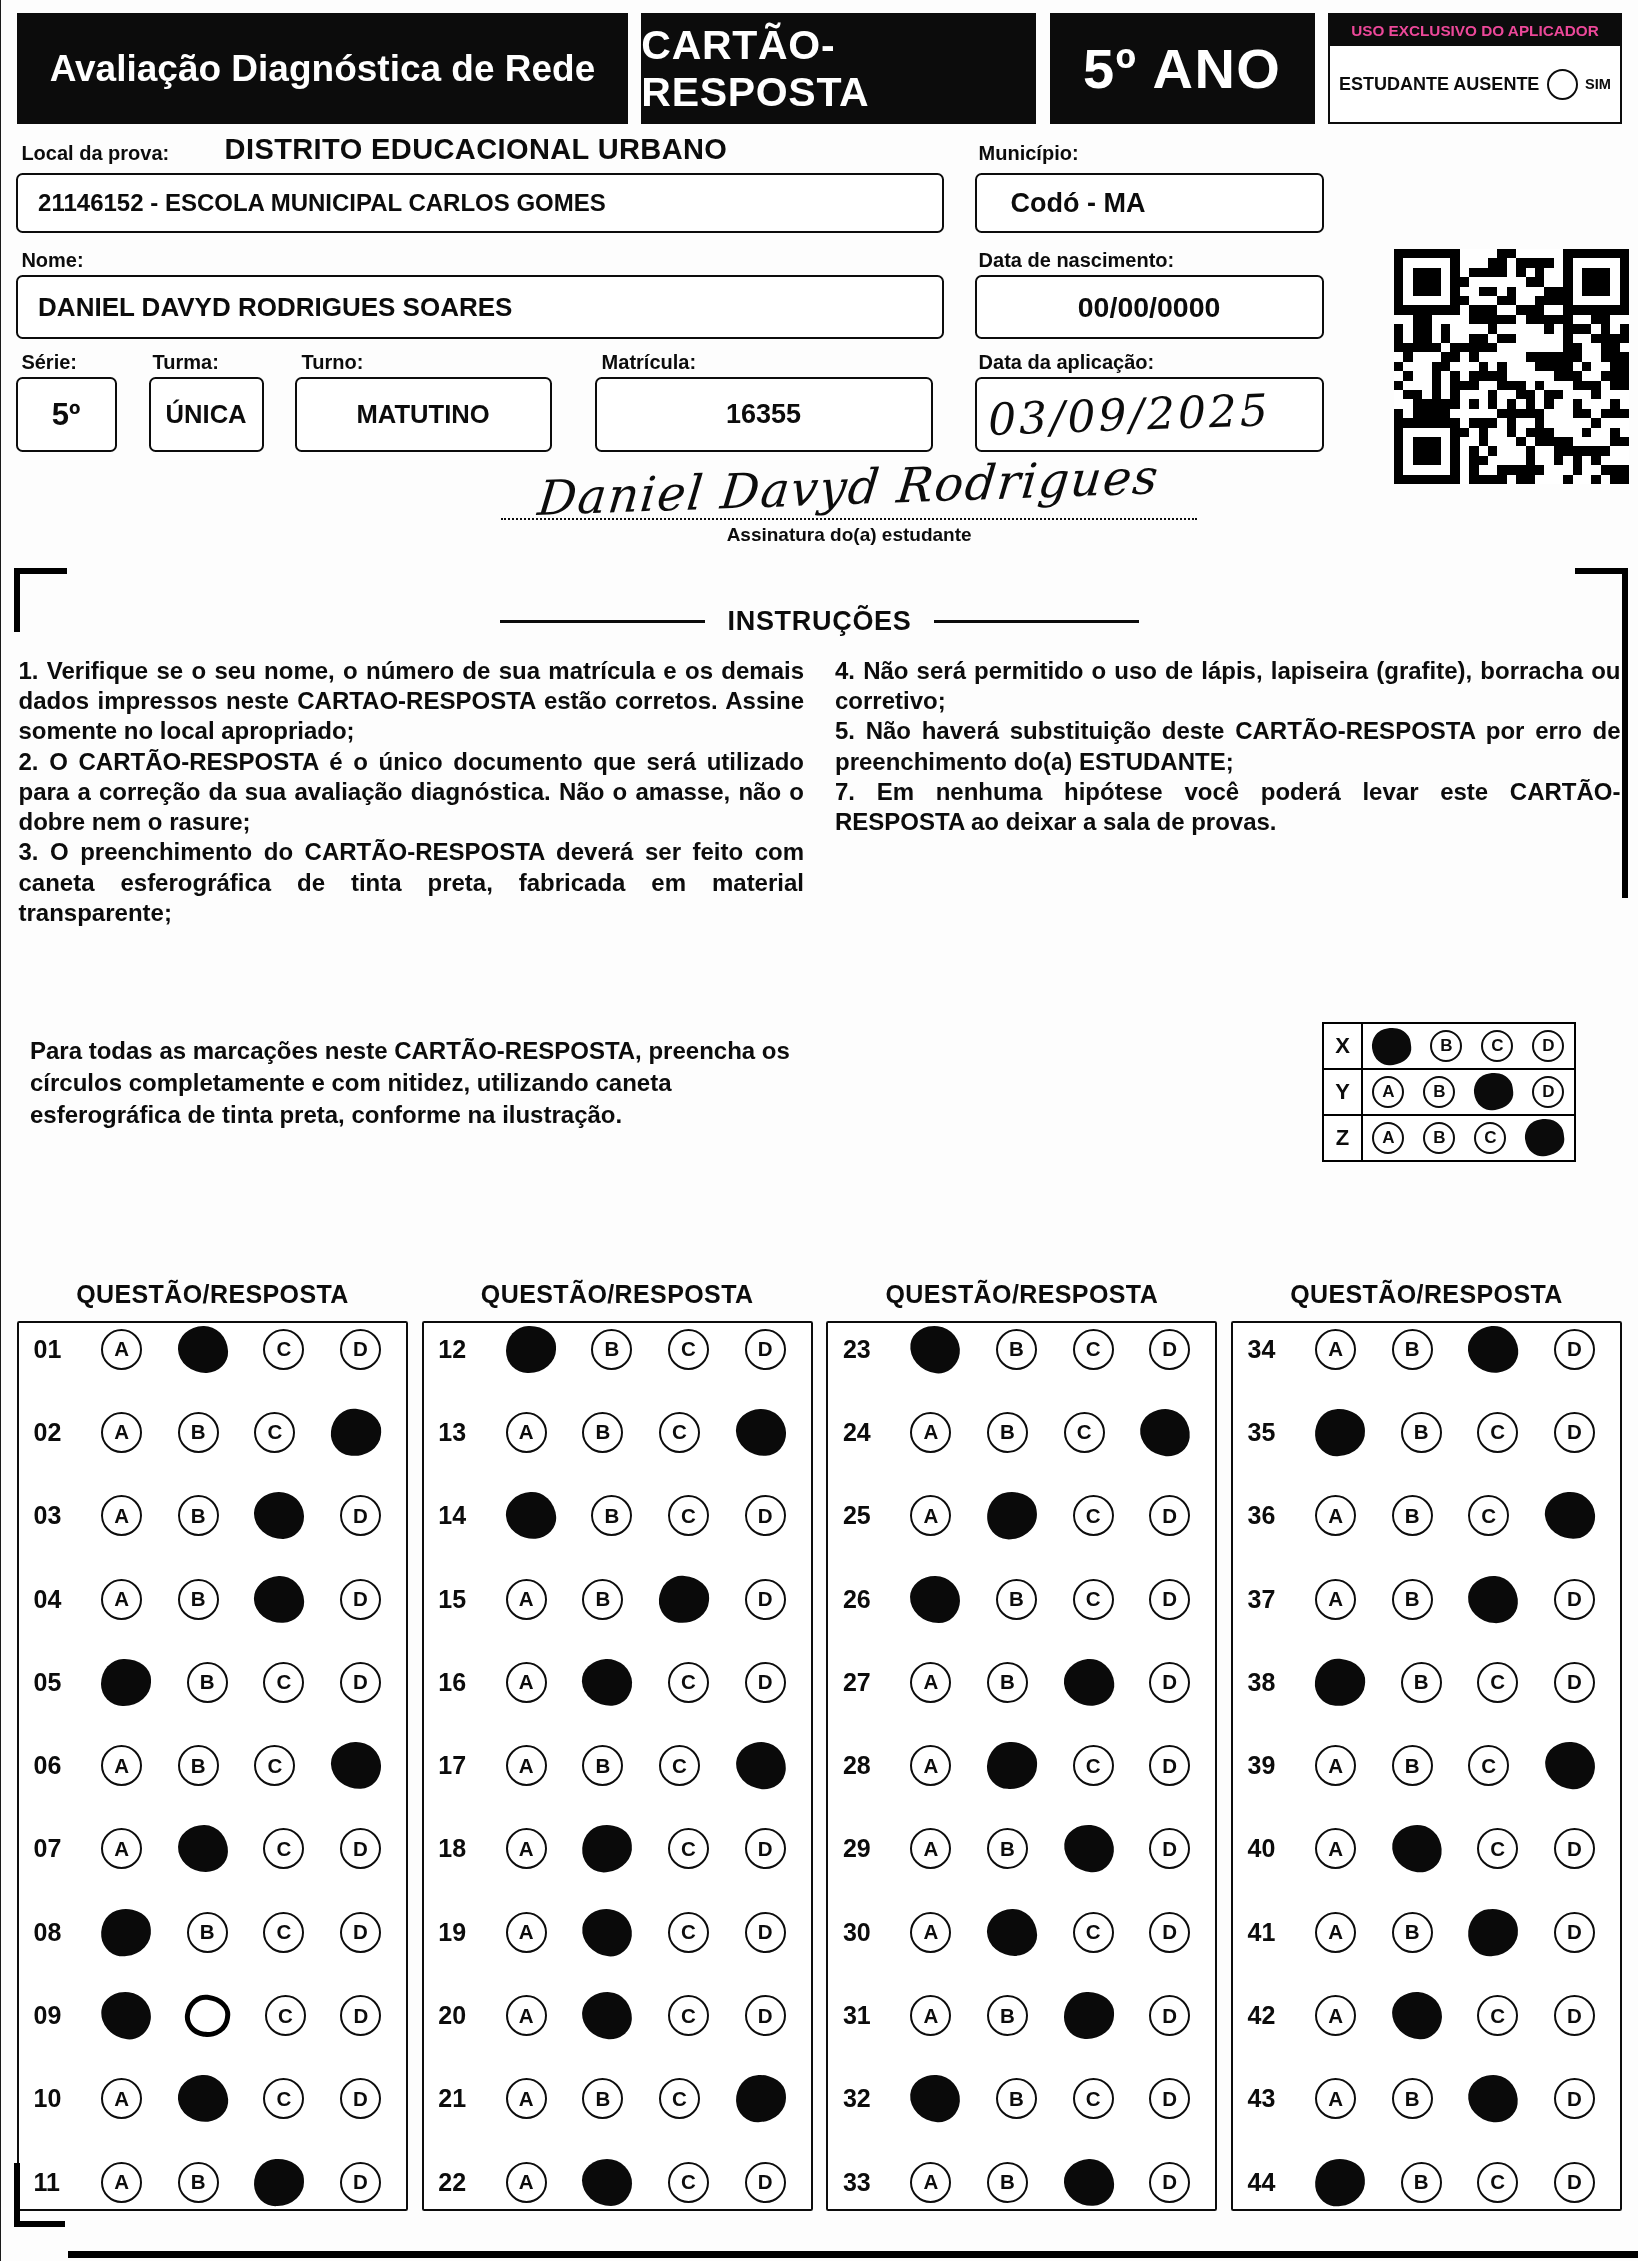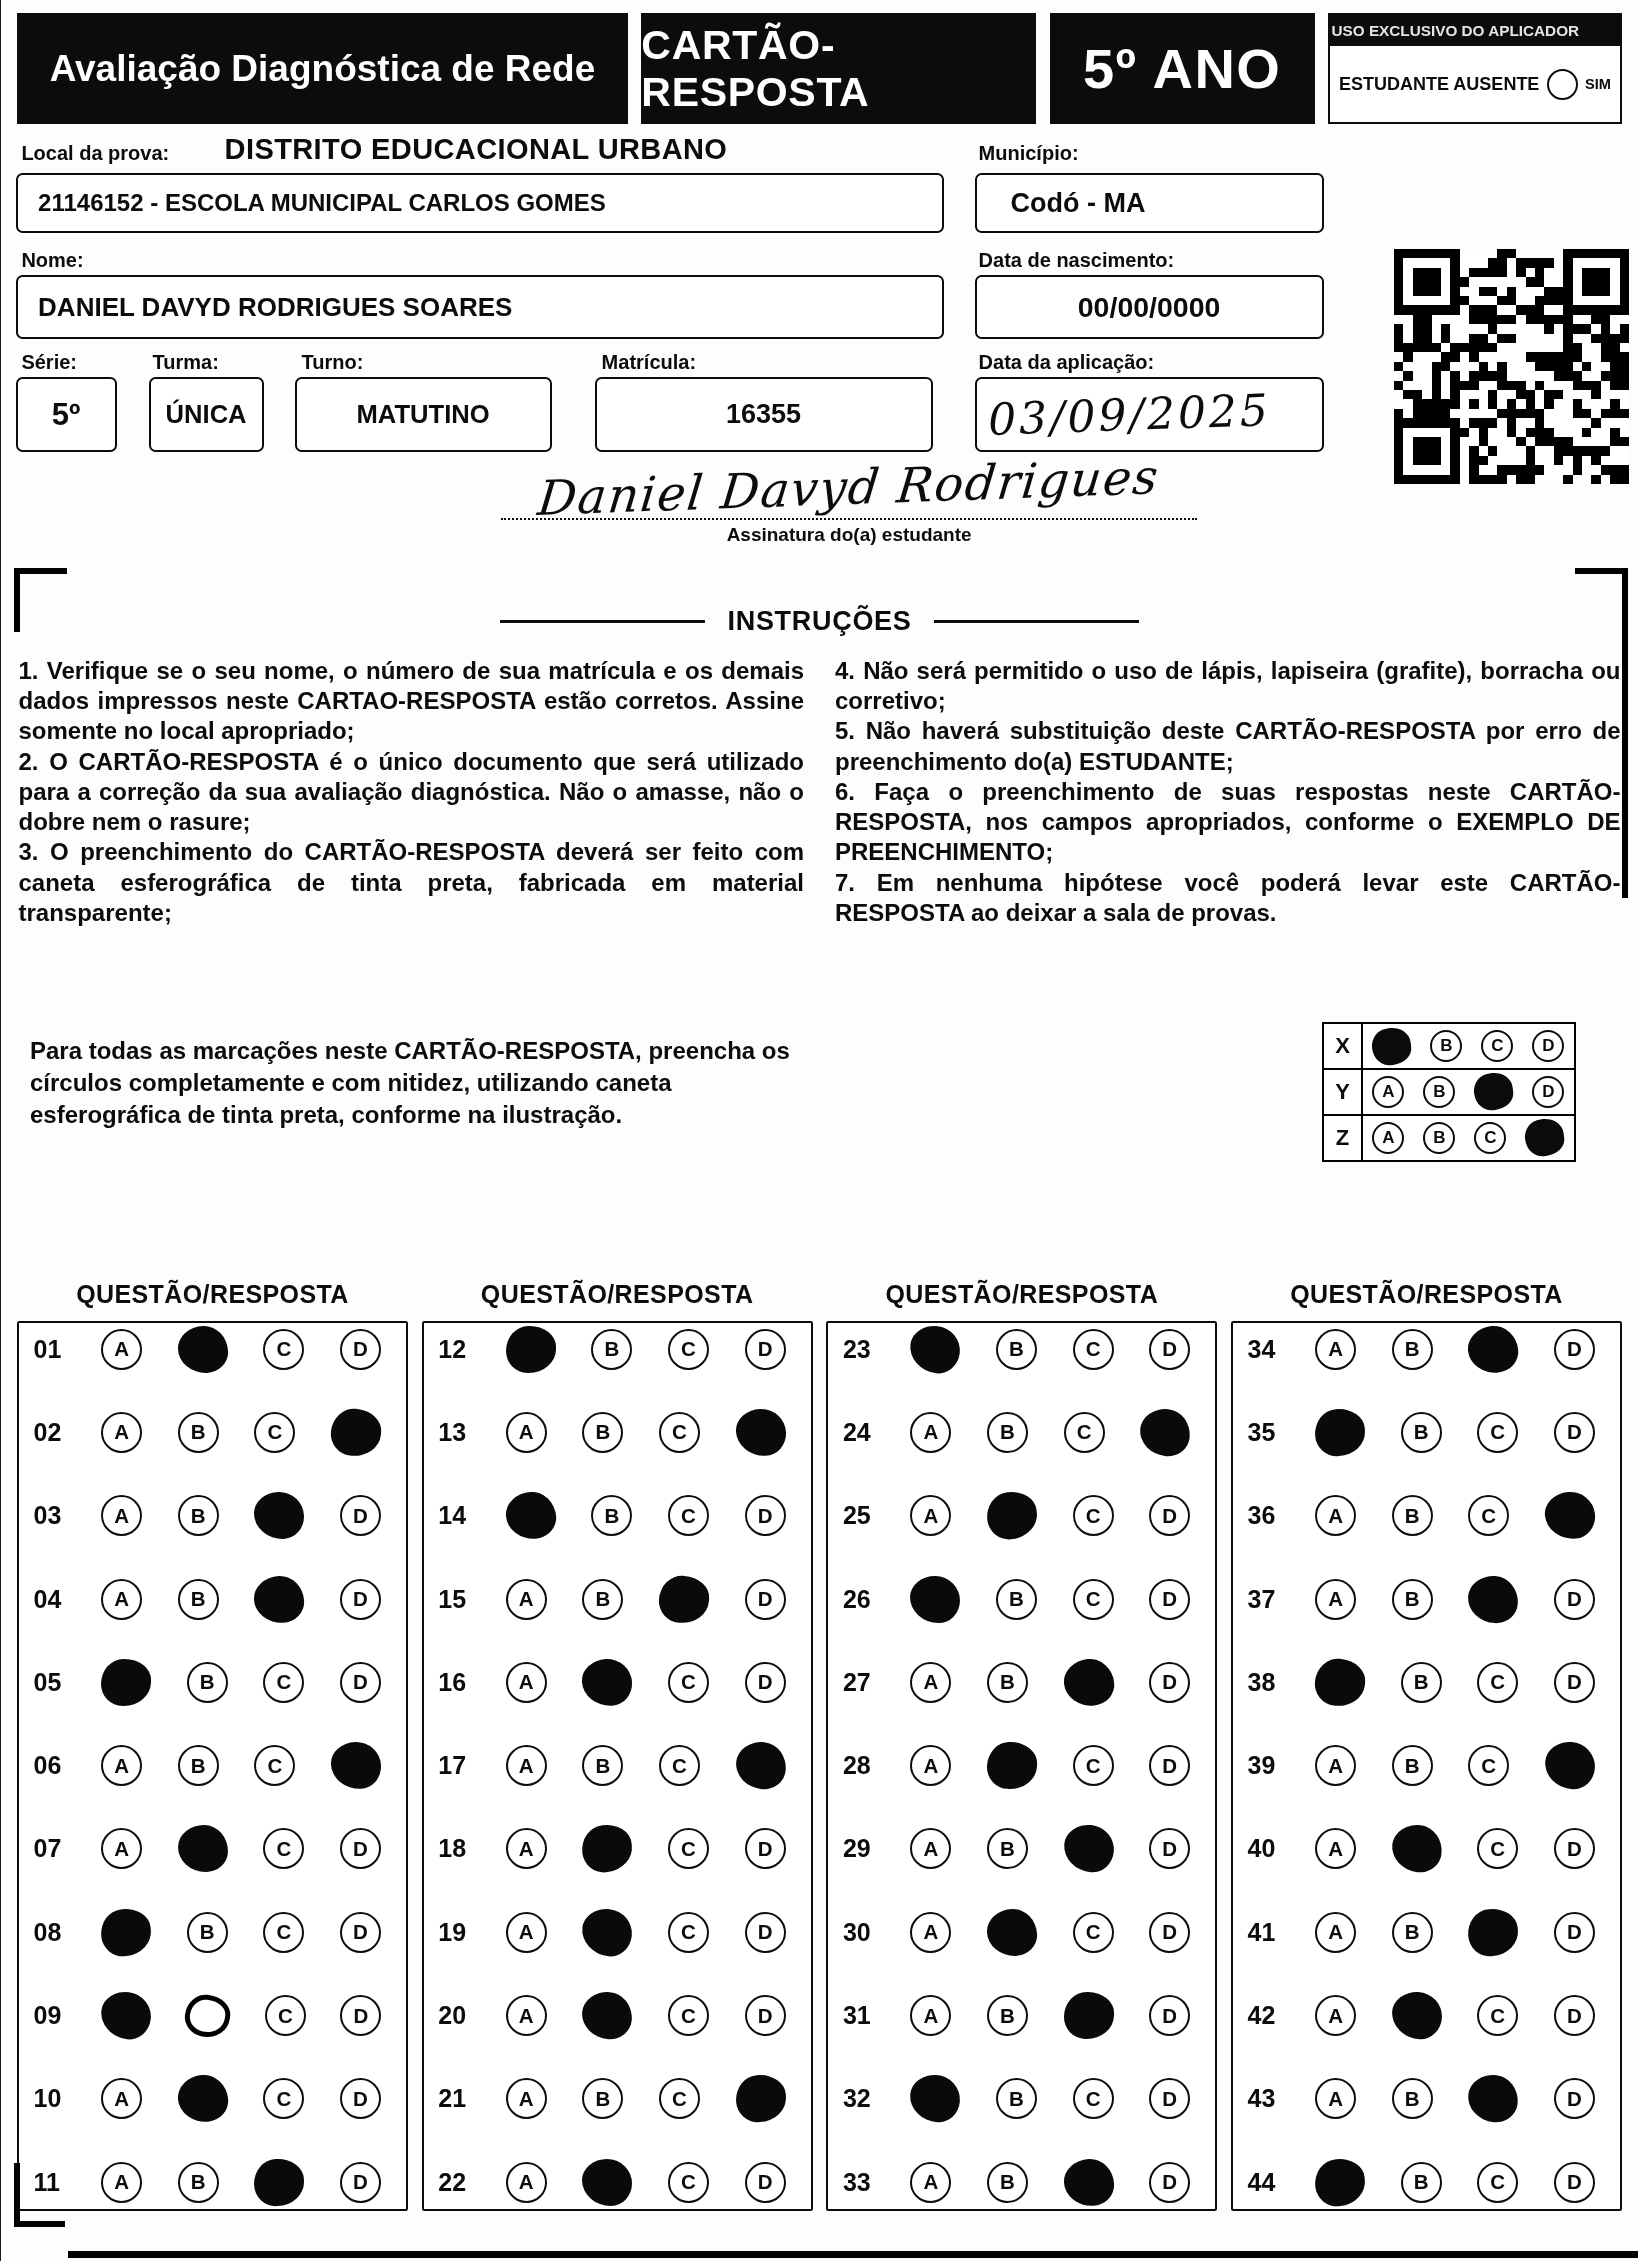--- a/index.html
+++ b/index.html
@@ -14,22 +14,22 @@
 
   
   .sec-header { position: absolute; top: 13px; left: 16px; right: 16px; height: 111px;
     display: flex; justify-content: space-between; align-items: stretch; }
   .hbox { background: #0c0c0c; color: #fff; font-weight: bold;
     display: flex; align-items: center; justify-content: center; }
   .card-title { width: 395px; font-size: 41px; letter-spacing: 0.7px; }
   .exam-title { width: 611px; font-size: 37px; }
   .grade { width: 265px; font-size: 56px; letter-spacing: 1.5px; }
   .applicator { width: 294px; border: 2.9px solid #0c0c0c; display: flex; flex-direction: column; background: #fff; }
-  .applicator-title { background: #0c0c0c; color: #e5e5e5; font-size: 15.3px; font-weight: bold;
-    padding: 6.6px 1.5px; }
+  .applicator-title { background: #0c0c0c; color: #ec4899; font-size: 15.3px; font-weight: bold;
+    text-align: center; padding: 6.6px 1.5px; }
   .applicator-body { flex: 1; display: flex; align-items: center; justify-content: center;
     gap: 7.3px; font-size: 18px; font-weight: bold; }
   .absent-circle { width: 31px; height: 31px; border: 2.9px solid #0c0c0c; border-radius: 50%; flex: none; }
   .sim-label { font-size: 14.6px; }
 
   
   .sec-form { position: absolute; top: 139px; left: 14.6px; right: 14.6px; height: 425px; }
   .flabel { position: absolute; font-size: 20px; font-weight: bold; white-space: nowrap; }
   .local-value { position: absolute; left: 209px; top: -5.8px; font-size: 29px; font-weight: bold; letter-spacing: 0.4px; }
   .fbox { position: absolute; border: 2.9px solid #0c0c0c; border-radius: 6.6px; background: #fff;
@@ -507,21 +507,20 @@
     </div>
     <div class="instr-cols">
       <div class="instr-col">
           <p class="instr-item">1. Verifique se o seu nome, o número de sua matrícula e os demais dados impressos neste CARTAO-RESPOSTA estão corretos. Assine somente no local apropriado;</p>
           <p class="instr-item">2. O CARTÃO-RESPOSTA é o único documento que será utilizado para a correção da sua avaliação diagnóstica. Não o amasse, não o dobre nem o rasure;</p>
           <p class="instr-item">3. O preenchimento do CARTÃO-RESPOSTA deverá ser feito com caneta esferográfica de tinta preta, fabricada em material transparente;</p>
         </div>
       <div class="instr-col">
           <p class="instr-item">4. Não será permitido o uso de lápis, lapiseira (grafite), borracha ou corretivo;</p>
           <p class="instr-item">5. Não haverá substituição deste CARTÃO-RESPOSTA por erro de preenchimento do(a) ESTUDANTE;</p>
-          <p class="instr-item">6. Faça o preenchimento de suas respostas neste CARTÃO-RESPOSTA, nos campos apropriados, conforme o EXEMPLO DE PREENCHIMENTO;</p>
           <p class="instr-item">7. Em nenhuma hipótese você poderá levar este CARTÃO-RESPOSTA ao deixar a sala de provas.</p>
         </div>
     </div>
   </div>
 
   <div class="sec-marking">
     <div class="marking-paragraph">Para todas as marcações neste CARTÃO-RESPOSTA, preencha os círculos completamente e com nitidez, utilizando caneta esferográfica de tinta preta, conforme na ilustração.</div>
     <div class="example-grid">
       <div>
           <div class="ex-row">

